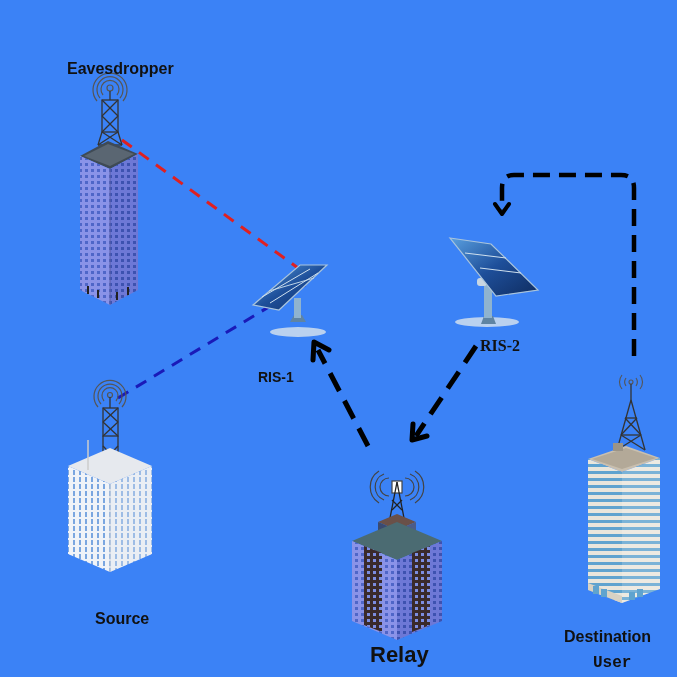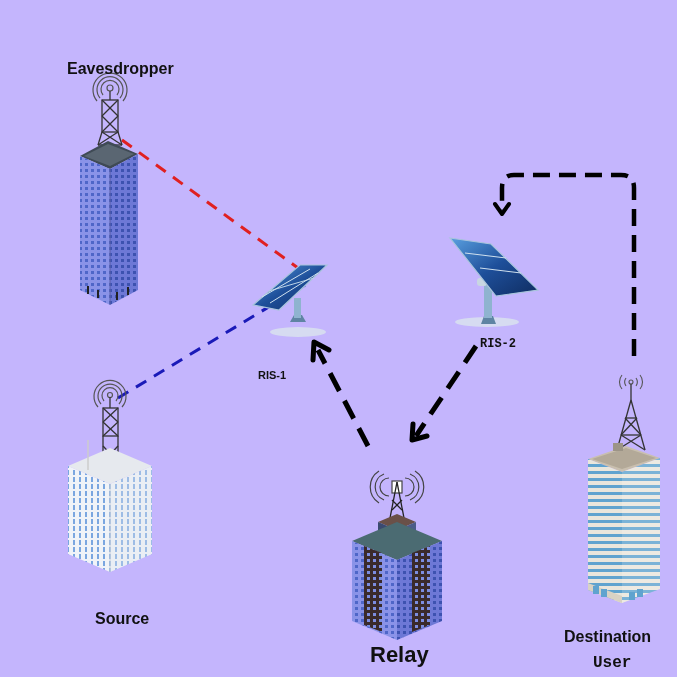--- a/index.html
+++ b/index.html
@@ -1,19 +1,19 @@
 <!DOCTYPE html>
 <html><head>
 <meta charset="utf-8">
 <style>
   html, body { margin:0; padding:0; background:#ffffff; }
-  #stage { position:relative; width:677px; height:677px; overflow:hidden; background:#c4b5fd; font-family:"Liberation Sans", sans-serif; }
+  #stage { position:relative; width:677px; height:677px; overflow:hidden; background:#3b82f6; font-family:"Liberation Sans", sans-serif; }
   svg { position:absolute; left:0; top:0; }
   .label { position:absolute; font-weight:bold; color:#111; font-size:16px; white-space:nowrap; }
-  .serif { font-family:Liberation Mono, monospace; font-size:12px; }
+  .serif { font-family:Liberation Serif, serif; font-size:16px; }
 </style>
 </head>
 <body>
 
 <div id="stage">
 <svg width="677" height="677" viewBox="0 0 677 677">
   <defs>
     <linearGradient id="panelGrad" x1="0" y1="0" x2="1" y2="1">
       <stop offset="0" stop-color="#5aa0e0"></stop>
       <stop offset="0.5" stop-color="#1e4f9a"></stop>
@@ -201,15 +201,15 @@
     <line x1="465" y1="253" x2="506" y2="258" stroke="#cfe0ee" stroke-width="1"></line>
     <line x1="480" y1="268" x2="521" y2="273" stroke="#cfe0ee" stroke-width="1"></line>
   </g>
 </svg>
 
 <div class="label" style="left:67px; top:60px;">Eavesdropper</div>
 <div class="label" style="left:95px; top:610px;">Source</div>
 <div class="label" style="left:370px; top:642px; font-size:22px;">Relay</div>
 <div class="label" style="left:564px; top:628px;">Destination</div>
 <div class="label" style="left:593px; top:654px;font-family:Liberation Mono, monospace;">User</div>
-<div class="label" style="left:258px; top:369px; font-size:11px;">RIS-1</div>
+<div class="label" style="left:258px; top:369px; font-size:14px;">RIS-1</div>
 <div class="label serif" style="left:480px; top:337px;">RIS-2</div>
 </div>
 
 </body></html>

